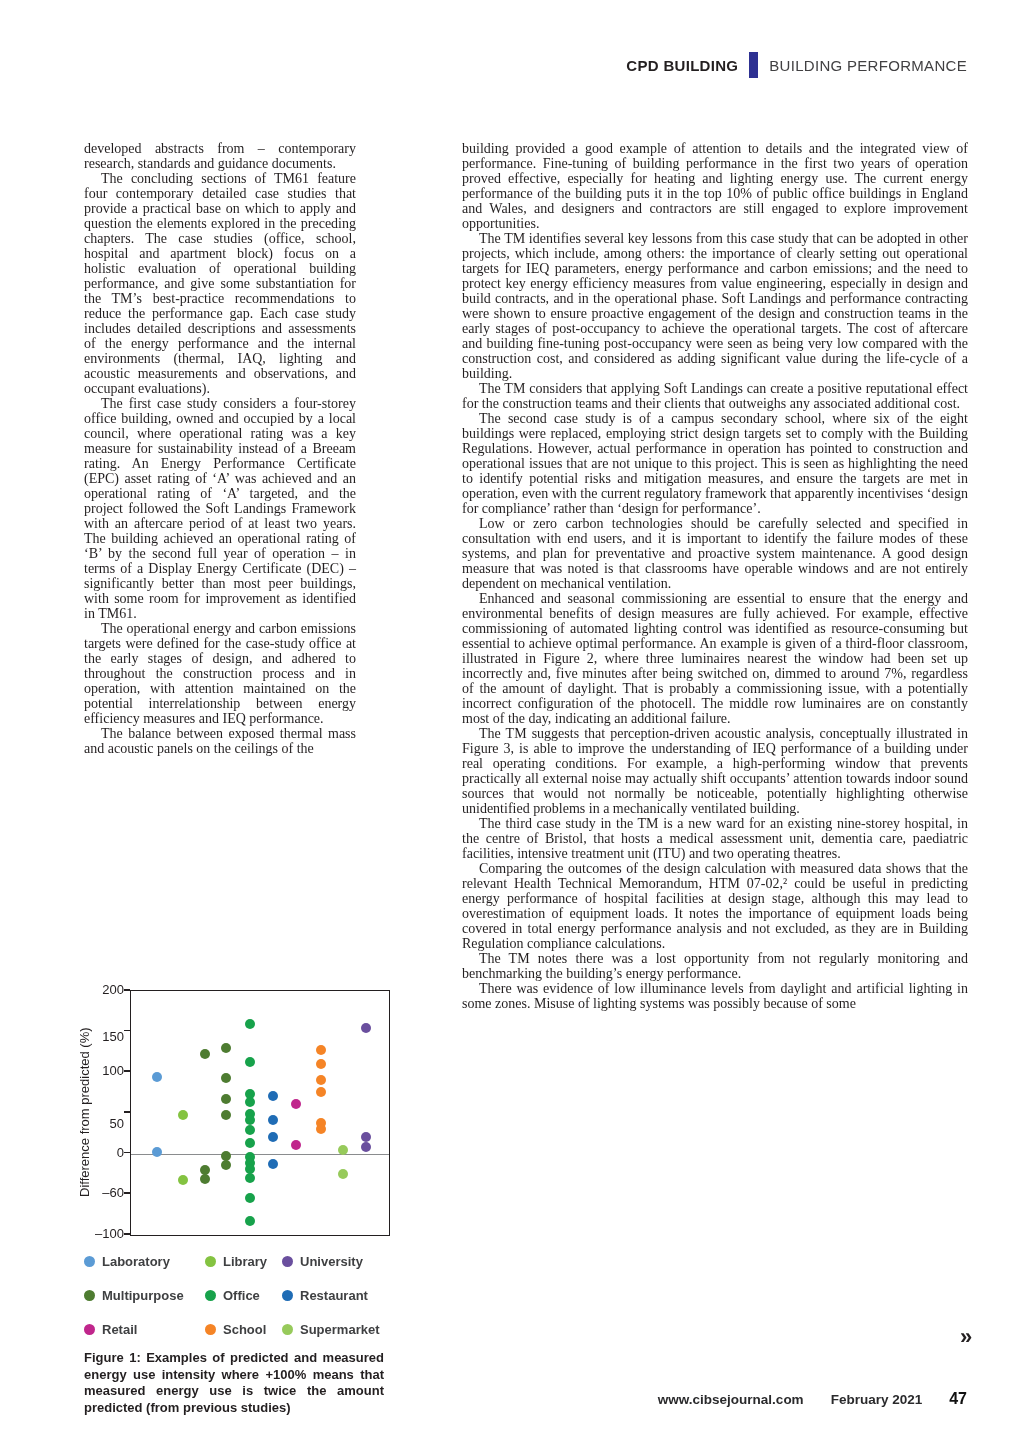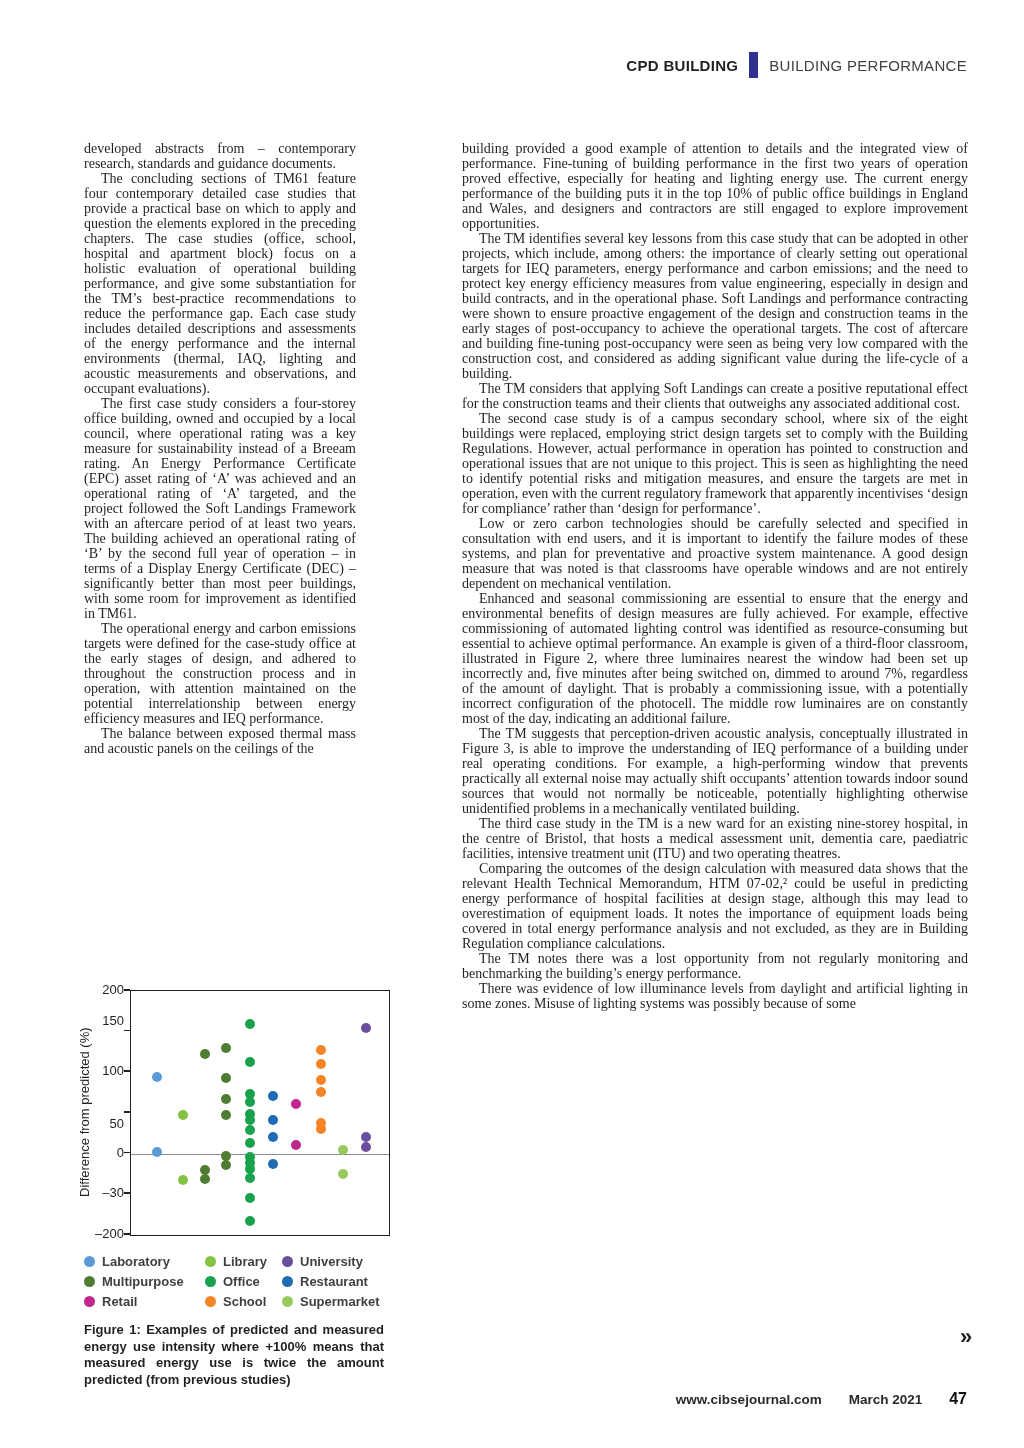--- a/index.html
+++ b/index.html
@@ -28,21 +28,21 @@
                 display:flex;align-items:center;justify-content:center;
                 font-family:"Liberation Sans",sans-serif;font-size:13px;color:#231f20;white-space:nowrap;}
   .plot{position:absolute;left:46px;top:6px;width:258px;height:244px;border:1.6px solid #231f20;}
   .zeroline{position:absolute;left:0;right:0;height:1.5px;background:#8a8c8e;}
   .dot{position:absolute;width:10px;height:10px;border-radius:50%;}
   .ytick{position:absolute;left:6px;width:34px;text-align:right;
          font-family:"Liberation Sans",sans-serif;font-size:13px;color:#231f20;}
   .ymark{position:absolute;left:40px;width:6px;height:1.6px;background:#231f20;}
 
   .legend{margin-top:10px;display:grid;grid-template-columns:121px 77px auto;
-          grid-template-rows:repeat(3,auto);grid-auto-flow:column;row-gap:5px;
+          grid-template-rows:repeat(3,auto);grid-auto-flow:column;row-gap:19px;
           font-family:"Liberation Sans",sans-serif;font-size:13px;font-weight:bold;color:#3f4042;}
   .lg-item{display:flex;align-items:center;gap:7px;}
   .lg-dot{width:11px;height:11px;border-radius:50%;flex:0 0 auto;}
 
   .caption{margin-top:13px;width:300px;font-family:"Liberation Sans",sans-serif;
            font-weight:bold;font-size:13px;line-height:16.5px;color:#231f20;text-align:justify;}
 
   
   .continue{position:absolute;left:960px;top:1324px;font-family:"Liberation Sans",sans-serif;
             font-size:22px;font-weight:bold;color:#231f20;}
@@ -81,31 +81,31 @@
       <p class="para indent">The TM notes there was a lost opportunity from not regularly monitoring and benchmarking the building’s energy performance.</p>
       <p class="para indent">There was evidence of low illuminance levels from daylight and artificial lighting in some zones. Misuse of lighting systems was possibly because of some</p>
     </div>
 
   <div class="figure">
     <div class="chart-wrap">
       <div class="y-axis-label">Difference from predicted (%)</div>
       <div>
           <div class="ytick" style="top: -2px;">200</div>
           <div class="ymark" style="top: 5px;"></div>
-          <div class="ytick" style="top: 29px;">150</div>
+          <div class="ytick" style="top: 45px;">150</div>
           <div class="ymark" style="top: 45.6667px;"></div>
           <div class="ytick" style="top: 79.3333px; text-align: right;">100</div>
           <div class="ymark" style="top: 86.3333px;"></div>
           <div class="ytick" style="top: 132px;">50</div>
           <div class="ymark" style="top: 127px;"></div>
           <div class="ytick" style="top: 160.667px;">0</div>
           <div class="ymark" style="top: 167.667px;"></div>
-          <div class="ytick" style="top: 201.333px;">–30</div>
+          <div class="ytick" style="top: 201.333px;">–60</div>
           <div class="ymark" style="top: 208.333px;"></div>
-          <div class="ytick" style="top: 242px;">–200</div>
+          <div class="ytick" style="top: 242px;">–100</div>
           <div class="ymark" style="top: 249px;"></div>
         </div>
       <div class="plot">
           <div class="zeroline" style="top: 162.667px;"></div>
           <div class="dot" title="Laboratory: 94%" style="left: 20.8px; top: 81.2133px; background: rgb(91, 155, 213);"></div>
           <div class="dot" title="Laboratory: 2%" style="left: 20.8px; top: 156.04px; background: rgb(91, 155, 213);"></div>
           <div class="dot" title="Multipurpose: 123%" style="left: 68.53px; top: 57.6267px; background: rgb(78, 124, 49);"></div>
           <div class="dot" title="Multipurpose: -20%" style="left: 68.53px; top: 173.933px; background: rgb(78, 124, 49);"></div>
           <div class="dot" title="Multipurpose: -31%" style="left: 68.53px; top: 182.88px; background: rgb(78, 124, 49);"></div>
           <div class="dot" title="Multipurpose: 130%" style="left: 90.46px; top: 51.9333px; background: rgb(78, 124, 49);"></div>
@@ -187,17 +187,17 @@
           <span>Supermarket</span>
         </div>
       </div>
     <div class="caption">Figure 1: Examples of predicted and measured energy use intensity where +100% means that measured energy use is twice the amount predicted (from previous studies)</div>
   </div>
 
   <div class="continue">»</div>
 
   <div class="footer">
     <span>www.cibsejournal.com</span>
-    <span>March 2021</span>
+    <span>February 2021</span>
     <span class="pageno">47</span>
   </div>
 
 </div>
 
 </body></html>

